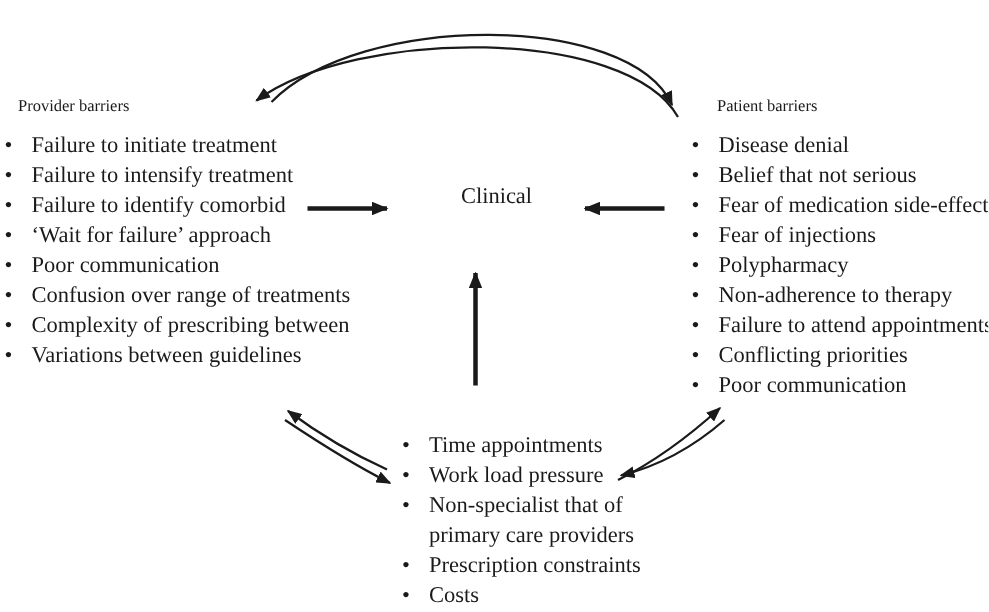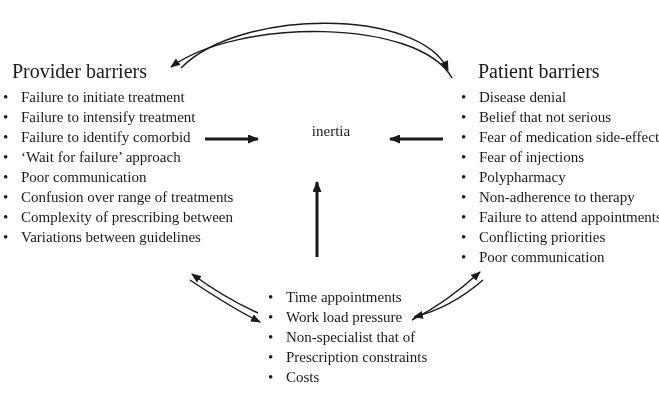--- a/index.html
+++ b/index.html
@@ -24,21 +24,21 @@
     left: 0;
     top: 0;
     width: 659px;
     height: 408px;
     pointer-events: none;
   }
   .block {
     position: absolute;
   }
   .heading {
-    font-size: 20px;
+    font-size: 11px;
     line-height: 18px;
     white-space: nowrap;
     color: #1a1a1a;
   }
   .blist {
     list-style: none;
     margin: 0;
     padding: 0;
   }
   .blist li {
@@ -208,27 +208,30 @@
         </li>
       <li>
           <span class="bullet">•</span>
           <span class="cont">Work load pressure</span>
         </li>
       <li>
           <span class="bullet">•</span>
           <span class="cont">Non-specialist that of</span>
         </li>
       <li>
+          <span class="cont">primary care providers</span>
+        </li>
+      <li>
           <span class="bullet">•</span>
           <span class="cont">Prescription constraints</span>
         </li>
       <li>
           <span class="bullet">•</span>
           <span class="cont">Costs</span>
         </li>
     </ul>
   </div>
 
   <div class="block" id="center-node">
-    <span class="cl-line">inertia</span>
+    <span class="cl-line">Clinical</span>
   </div>
 
 </div>
 
 </body></html>

